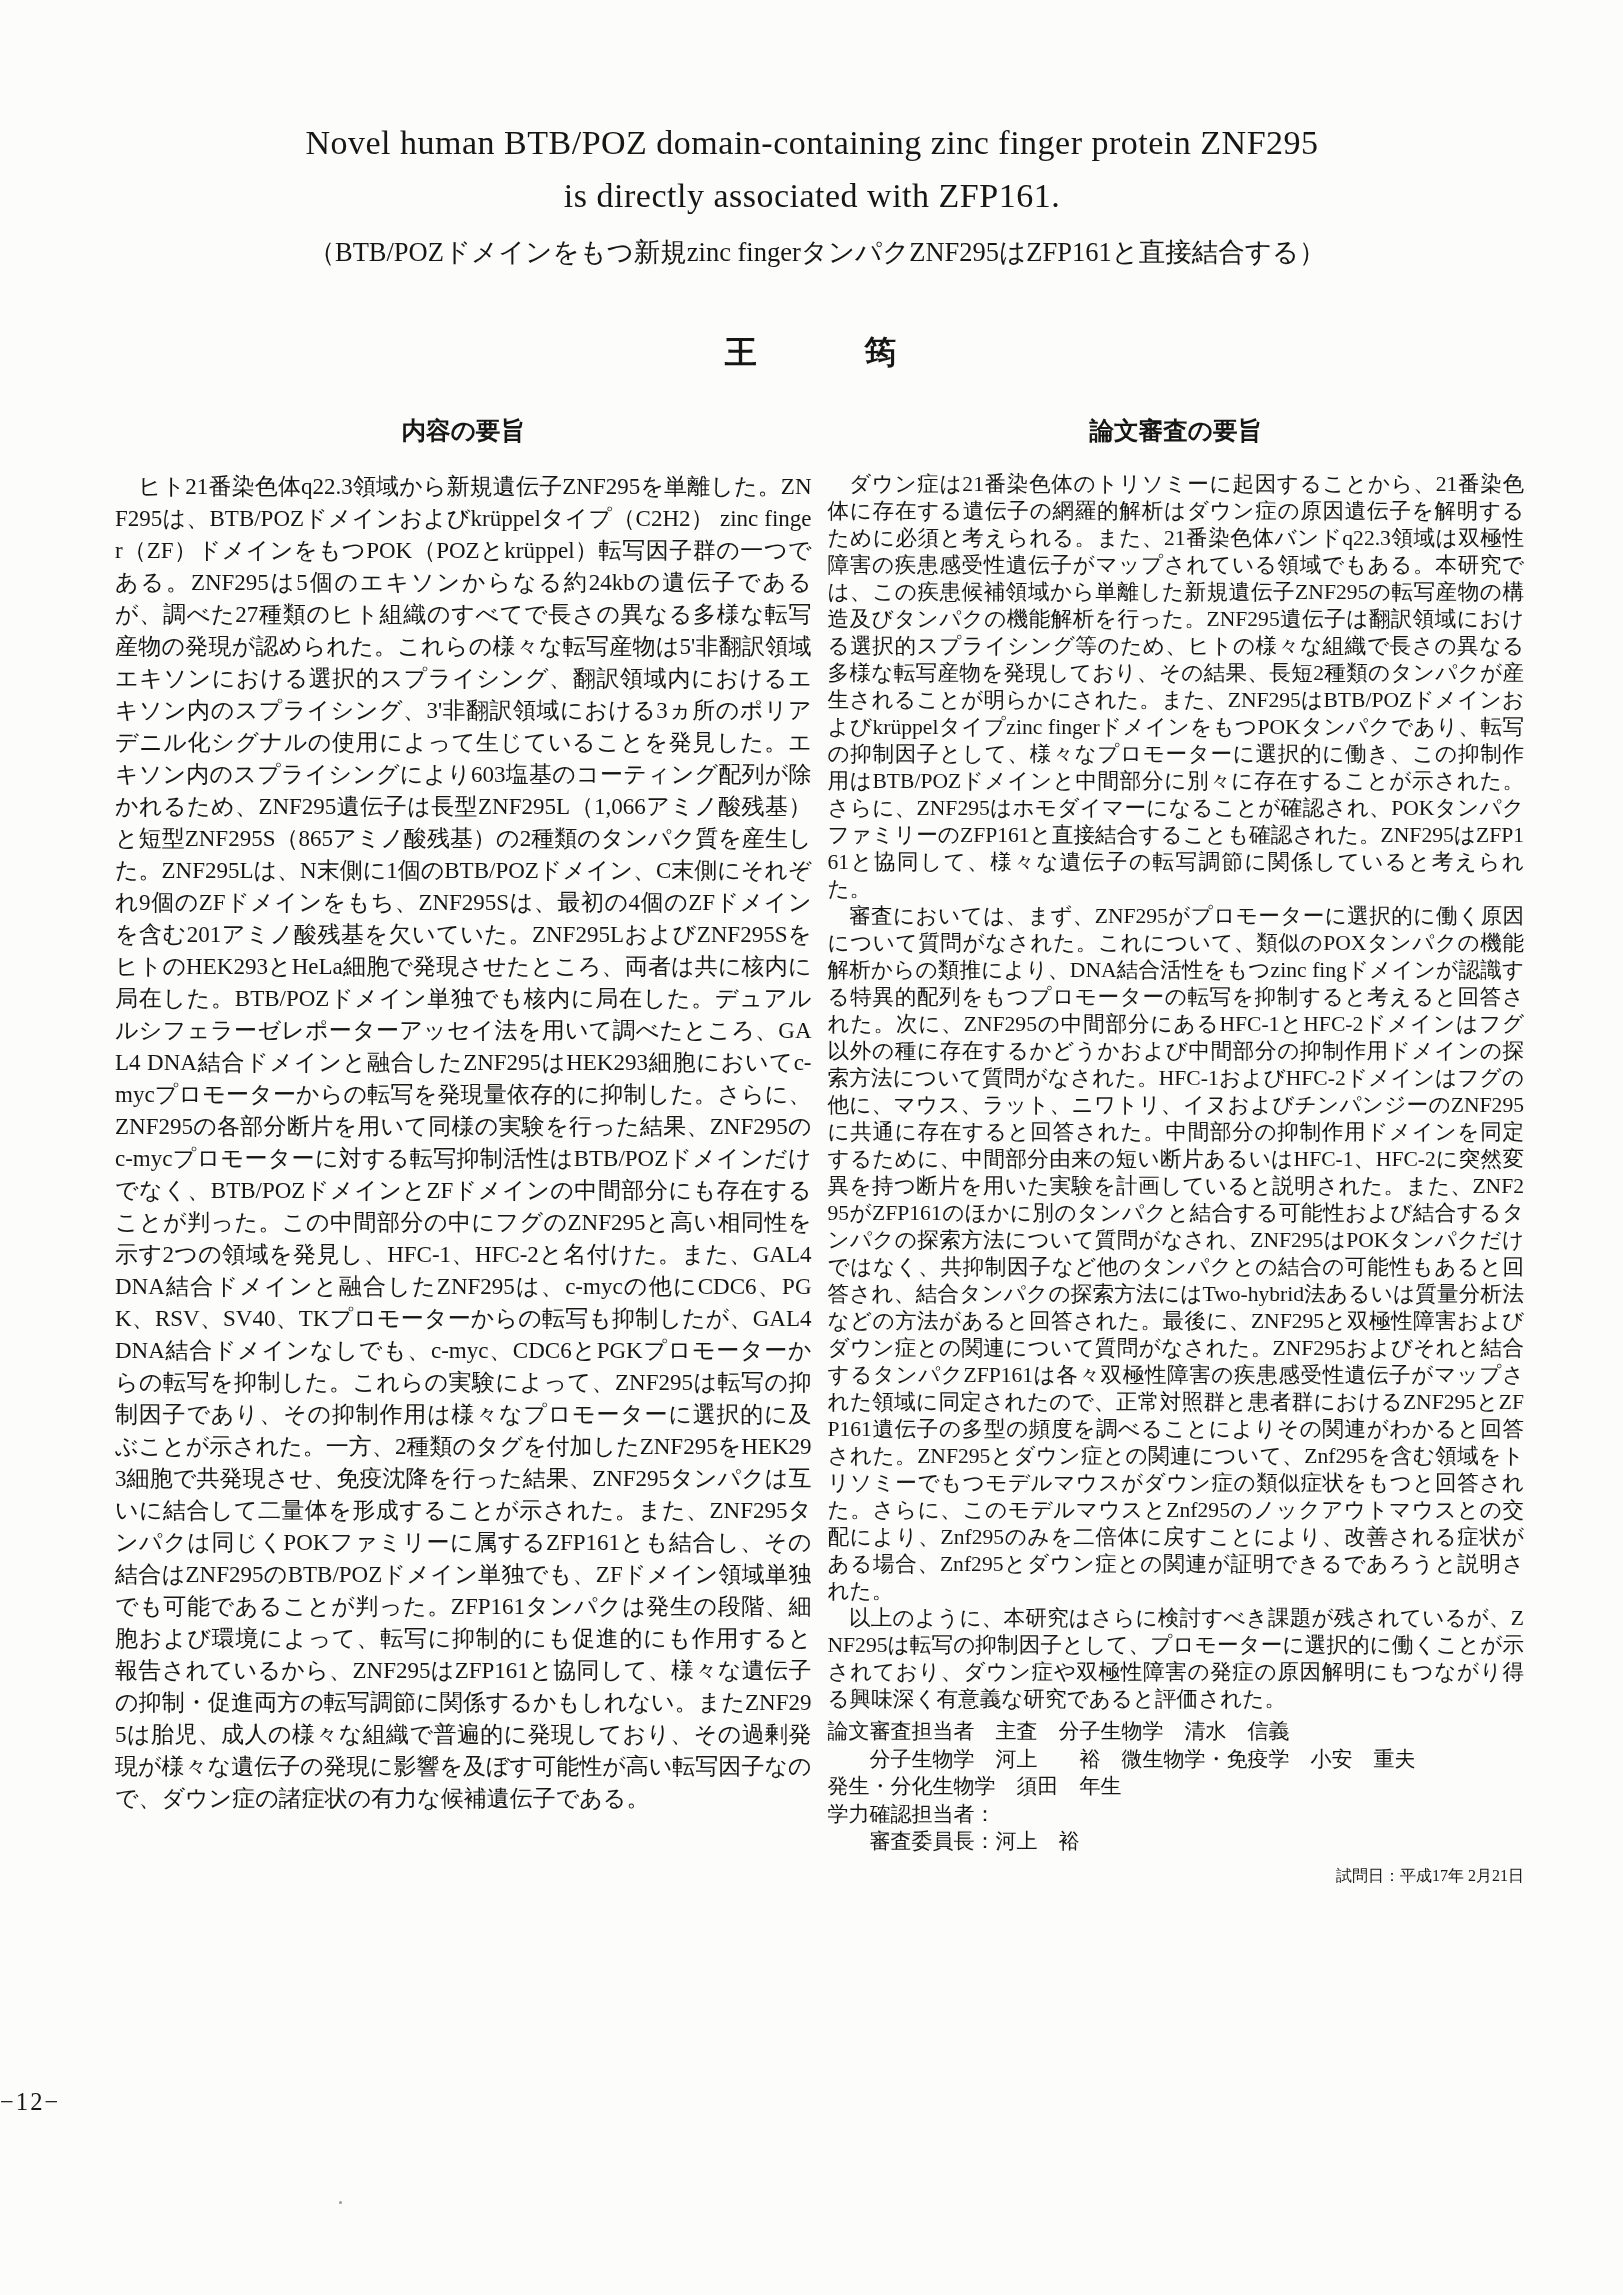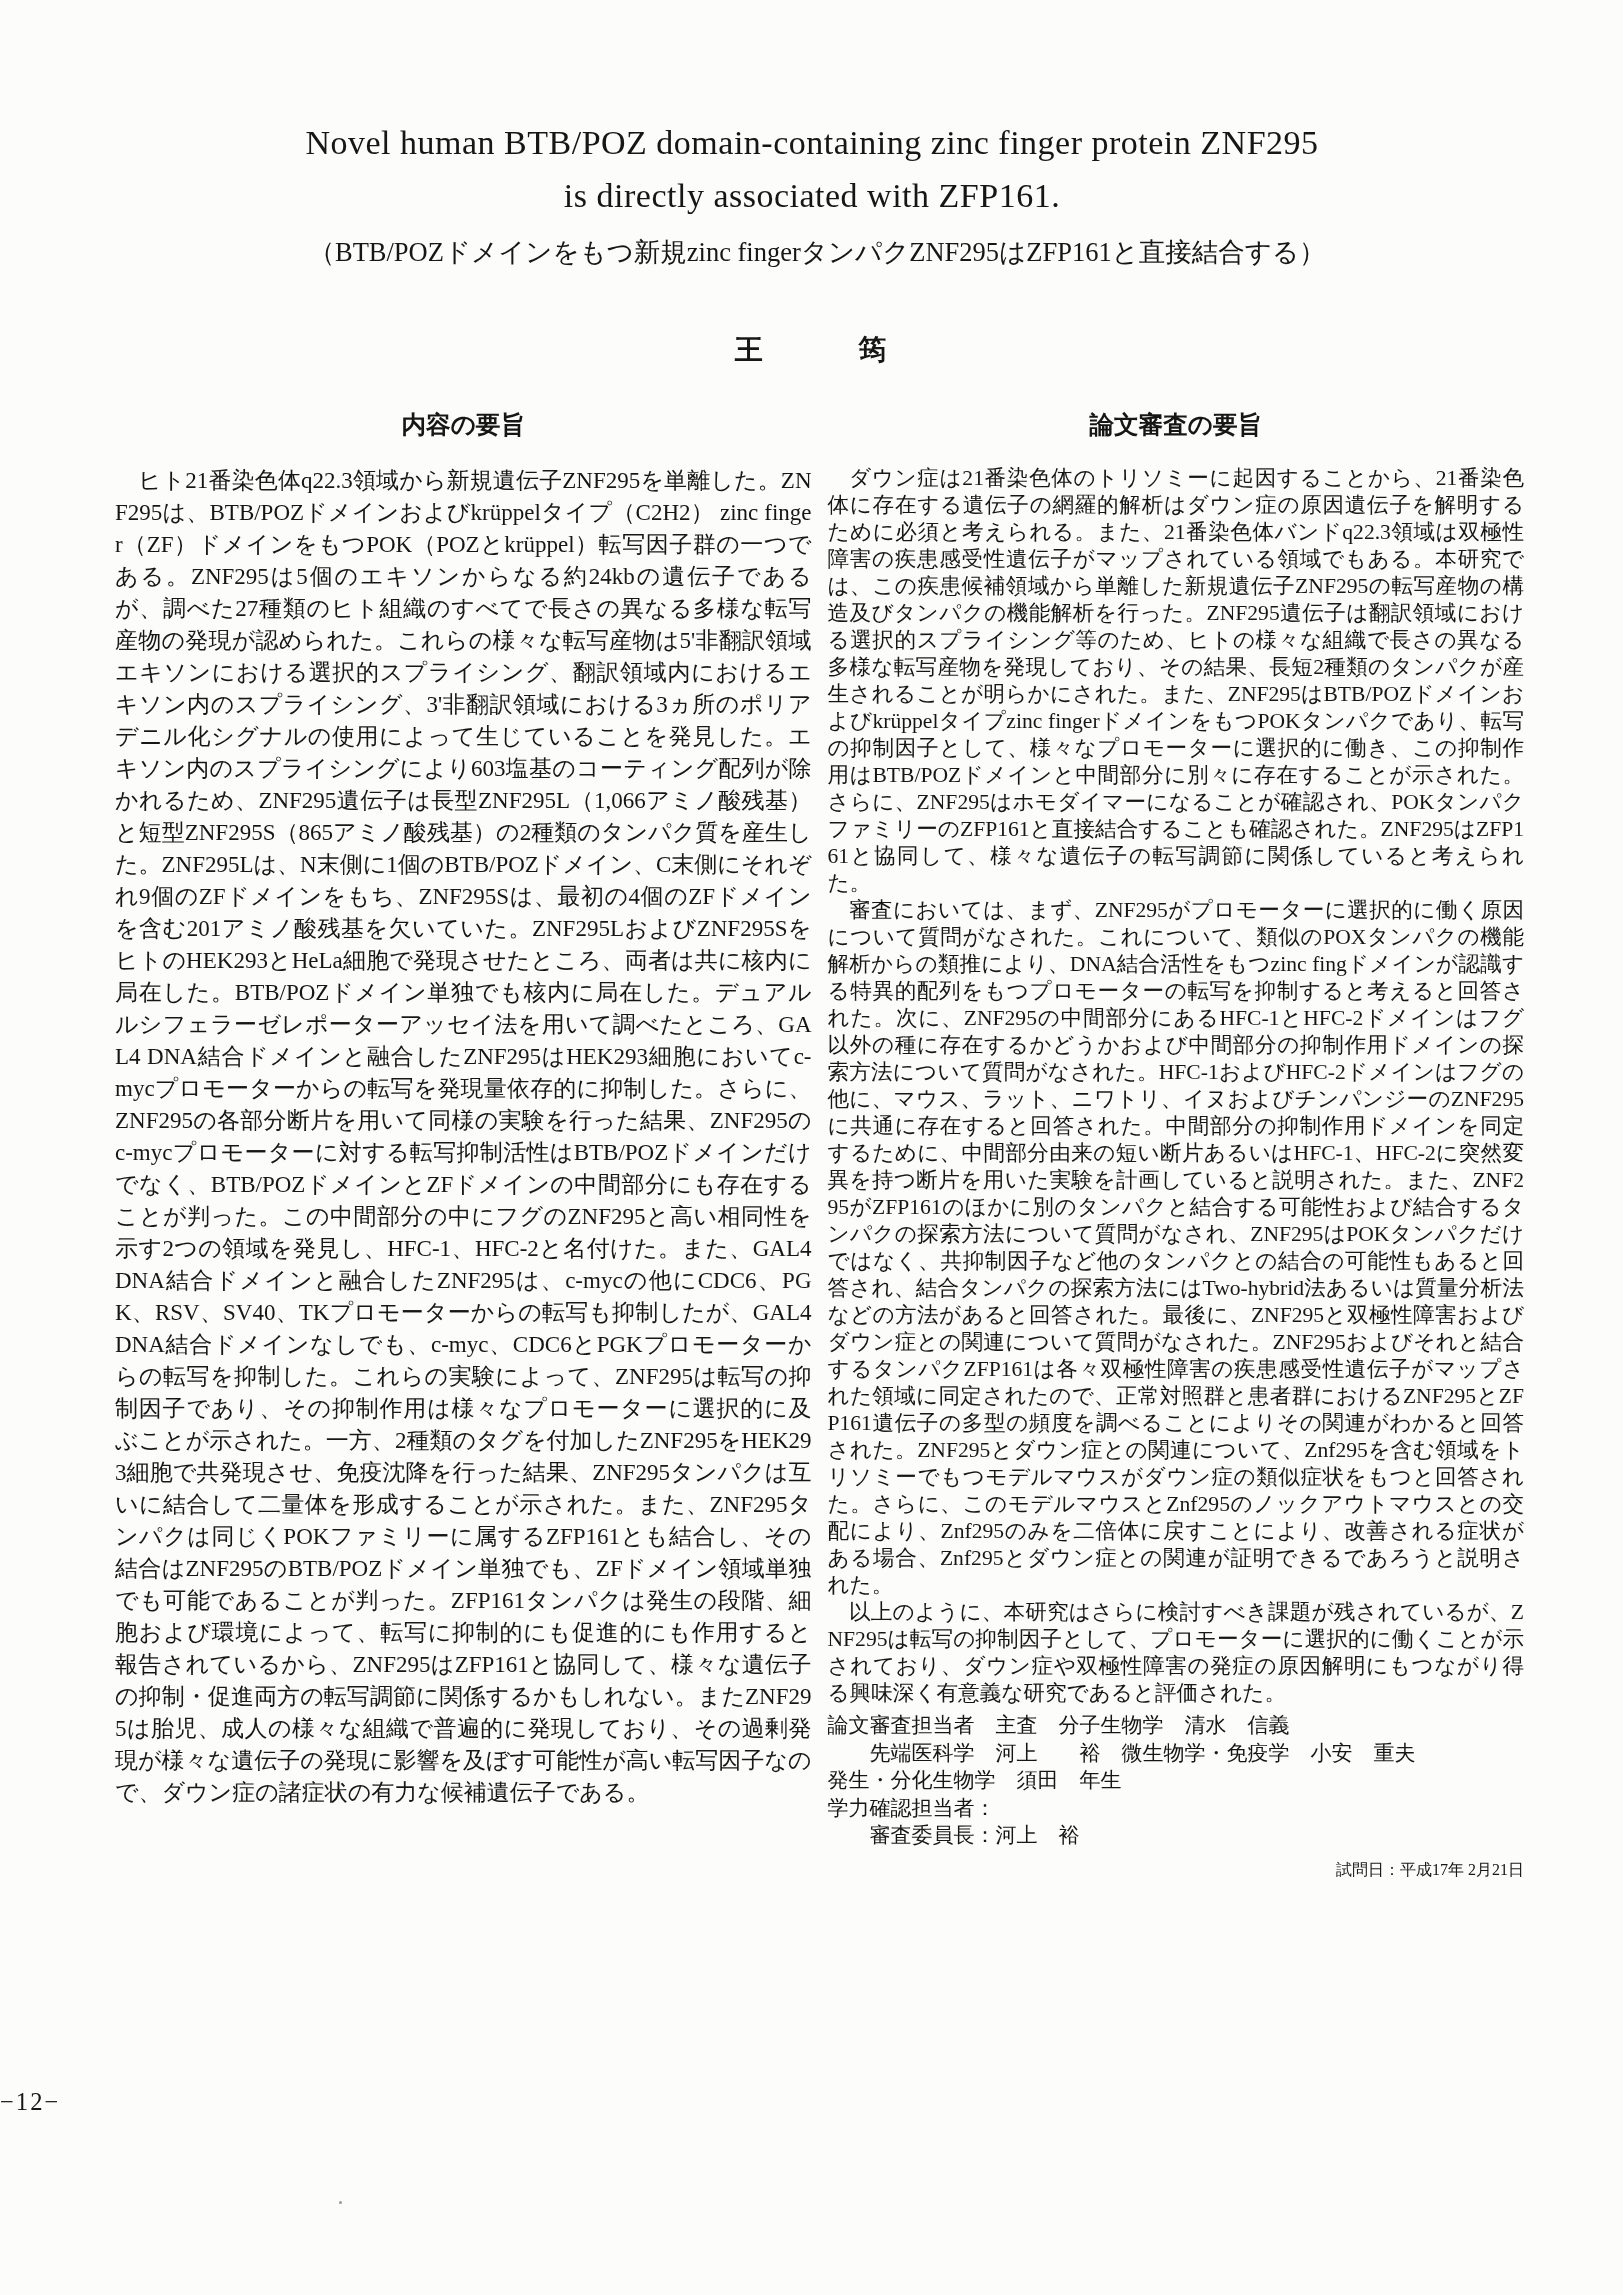--- a/index.html
+++ b/index.html
@@ -30,21 +30,21 @@
     letter-spacing: 0.5px;
   }
   .subtitle {
     margin-top: 10.8px;
     font-size: 26.5px;
     line-height: 39px;
     margin-left: 10px;
   }
   .author {
     margin-top: 59px;
-    font-size: 28px;
+    font-size: 32px;
     font-weight: bold;
     letter-spacing: 2.9px;
   }
   .columns {
     display: flex;
     gap: 16px;
     padding: 39px 100px 0 115px;
     box-sizing: border-box;
     align-items: flex-start;
   }
@@ -130,21 +130,21 @@
     </section>
 
     <section class="col col-right">
       <h2 class="col-heading">論文審査の要旨</h2>
       <p class="body-par">ダウン症は21番染色体のトリソミーに起因することから、21番染色体に存在する遺伝子の網羅的解析はダウン症の原因遺伝子を解明するために必須と考えられる。また、21番染色体バンドq22.3領域は双極性障害の疾患感受性遺伝子がマップされている領域でもある。本研究では、この疾患候補領域から単離した新規遺伝子ZNF295の転写産物の構造及びタンパクの機能解析を行った。ZNF295遺伝子は翻訳領域における選択的スプライシング等のため、ヒトの様々な組織で長さの異なる多様な転写産物を発現しており、その結果、長短2種類のタンパクが産生されることが明らかにされた。また、ZNF295はBTB/POZドメインおよびkrüppelタイプzinc fingerドメインをもつPOKタンパクであり、転写の抑制因子として、様々なプロモーターに選択的に働き、この抑制作用はBTB/POZドメインと中間部分に別々に存在することが示された。さらに、ZNF295はホモダイマーになることが確認され、POKタンパクファミリーのZFP161と直接結合することも確認された。ZNF295はZFP161と協同して、様々な遺伝子の転写調節に関係していると考えられた。</p>
       <p class="body-par">審査においては、まず、ZNF295がプロモーターに選択的に働く原因について質問がなされた。これについて、類似のPOXタンパクの機能解析からの類推により、DNA結合活性をもつzinc fingドメインが認識する特異的配列をもつプロモーターの転写を抑制すると考えると回答された。次に、ZNF295の中間部分にあるHFC-1とHFC-2ドメインはフグ以外の種に存在するかどうかおよび中間部分の抑制作用ドメインの探索方法について質問がなされた。HFC-1およびHFC-2ドメインはフグの他に、マウス、ラット、ニワトリ、イヌおよびチンパンジーのZNF295に共通に存在すると回答された。中間部分の抑制作用ドメインを同定するために、中間部分由来の短い断片あるいはHFC-1、HFC-2に突然変異を持つ断片を用いた実験を計画していると説明された。また、ZNF295がZFP161のほかに別のタンパクと結合する可能性および結合するタンパクの探索方法について質問がなされ、ZNF295はPOKタンパクだけではなく、共抑制因子など他のタンパクとの結合の可能性もあると回答され、結合タンパクの探索方法にはTwo-hybrid法あるいは質量分析法などの方法があると回答された。最後に、ZNF295と双極性障害およびダウン症との関連について質問がなされた。ZNF295およびそれと結合するタンパクZFP161は各々双極性障害の疾患感受性遺伝子がマップされた領域に同定されたので、正常対照群と患者群におけるZNF295とZFP161遺伝子の多型の頻度を調べることによりその関連がわかると回答された。ZNF295とダウン症との関連について、Znf295を含む領域をトリソミーでもつモデルマウスがダウン症の類似症状をもつと回答された。さらに、このモデルマウスとZnf295のノックアウトマウスとの交配により、Znf295のみを二倍体に戻すことにより、改善される症状がある場合、Znf295とダウン症との関連が証明できるであろうと説明された。</p>
       <p class="body-par">以上のように、本研究はさらに検討すべき課題が残されているが、ZNF295は転写の抑制因子として、プロモーターに選択的に働くことが示されており、ダウン症や双極性障害の発症の原因解明にもつながり得る興味深く有意義な研究であると評価された。</p>
 
       <div class="committee">
         <div class="committee-line">論文審査担当者　主査　分子生物学　清水　信義</div>
-        <div class="committee-line">　　先端医科学　河上　　裕　微生物学・免疫学　小安　重夫</div>
+        <div class="committee-line">　　分子生物学　河上　　裕　微生物学・免疫学　小安　重夫</div>
         <div class="committee-line">発生・分化生物学　須田　年生</div>
         <div class="committee-line">学力確認担当者：</div>
         <div class="committee-line">　　審査委員長：河上　裕</div>
       </div>
 
       <div class="exam-date">試問日：平成17年 2月21日</div>
     </section>
 
   </div>
 

